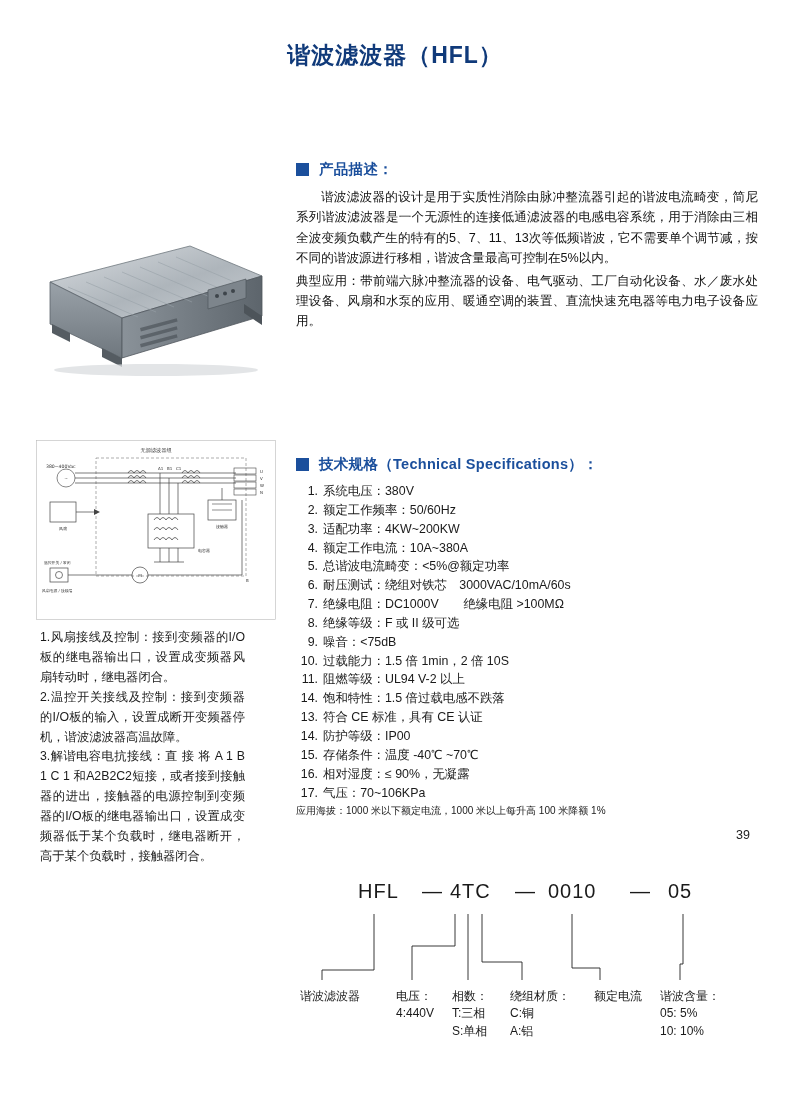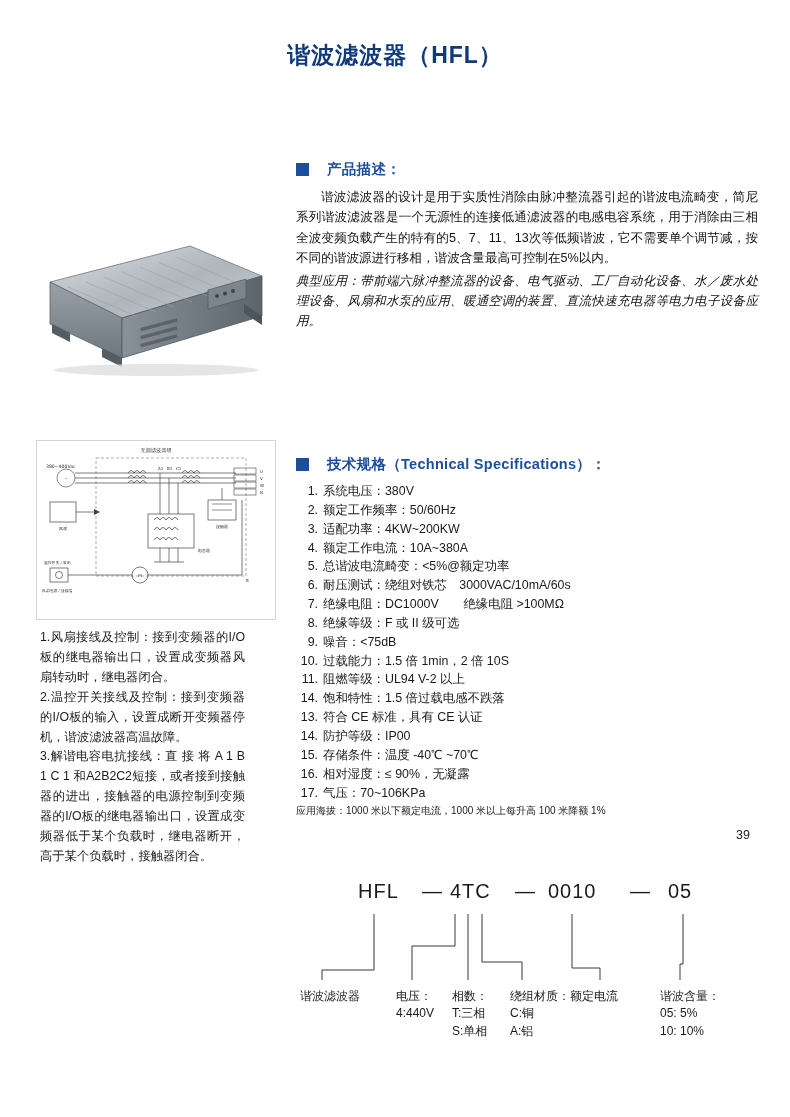--- a/index.html
+++ b/index.html
@@ -50,34 +50,32 @@
     height: 13px;
     background: #1b4f9c;
     display: inline-block;
     flex: none;
   }
   .section-head-label {
     font-size: 14.5px;
     font-weight: bold;
     color: #1b4f9c;
     letter-spacing: 0.3px;
-    margin-left: 8px;
   }
   .body-text {
     font-size: 12.6px;
     line-height: 1.62;
     text-align: justify;
     color: #111;
     margin: 0 0 2px 0;
   }
   .body-text.indent {
     text-indent: 25px;
   }
   .gap-para {
-    font-style: italic;
   }
   
   .spec-wrap {
     position: absolute;
     left: 296px;
     top: 455px;
     width: 470px;
   }
   .spec-list {
     margin: 8px 0 0 0;
@@ -440,21 +438,21 @@
 
     <div class="model-legend" style="left:0px; top:108px;">谐波滤波器</div>
     <div class="model-legend" style="left:96px; top:108px; white-space:pre;">电压：
 4:440V</div>
     <div class="model-legend" style="left:152px; top:108px; white-space:pre;">相数：
 T:三相
 S:单相</div>
     <div class="model-legend" style="left:210px; top:108px; white-space:pre;">绕组材质：
 C:铜
 A:铝</div>
-    <div class="model-legend" style="left:270px; top:108px;">额定电流</div>
+    <div class="model-legend" style="left:294px; top:108px;">额定电流</div>
     <div class="model-legend" style="left:360px; top:108px; white-space:pre;">谐波含量：
 05: 5%
 10: 10%</div>
   </div>
 
   <div class="page-num">39</div>
 
 </div>
 
 </body></html>

